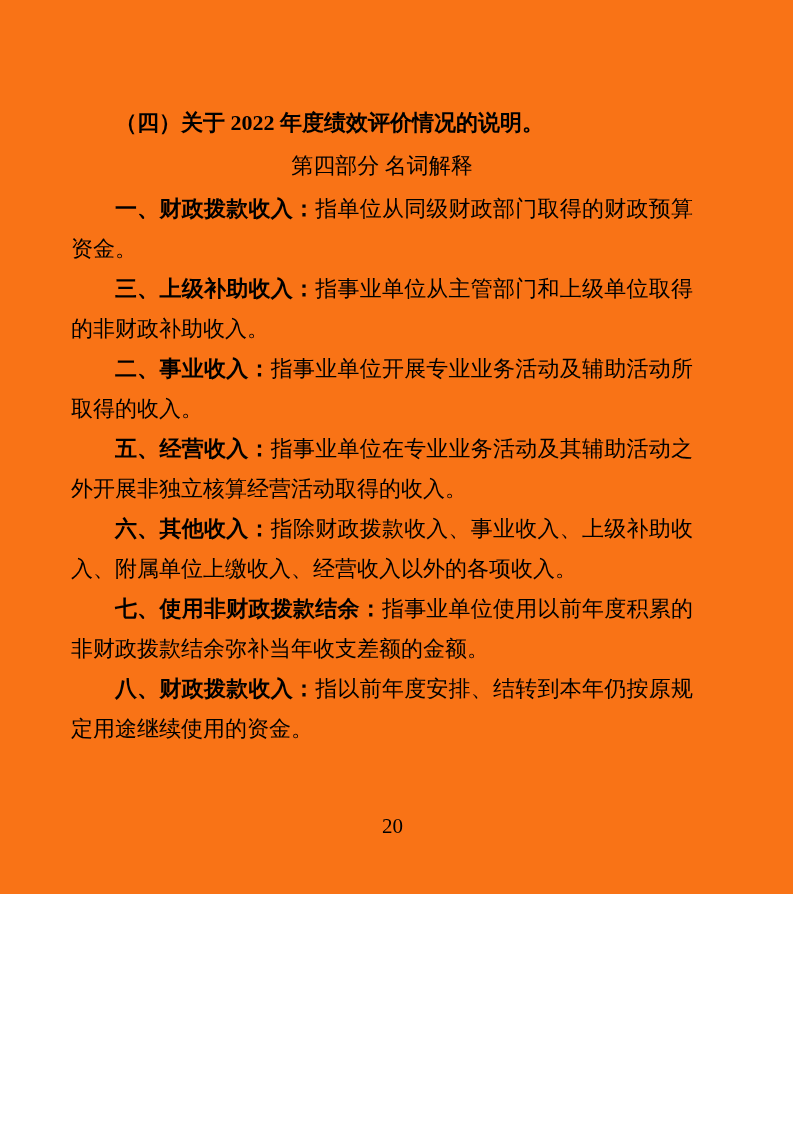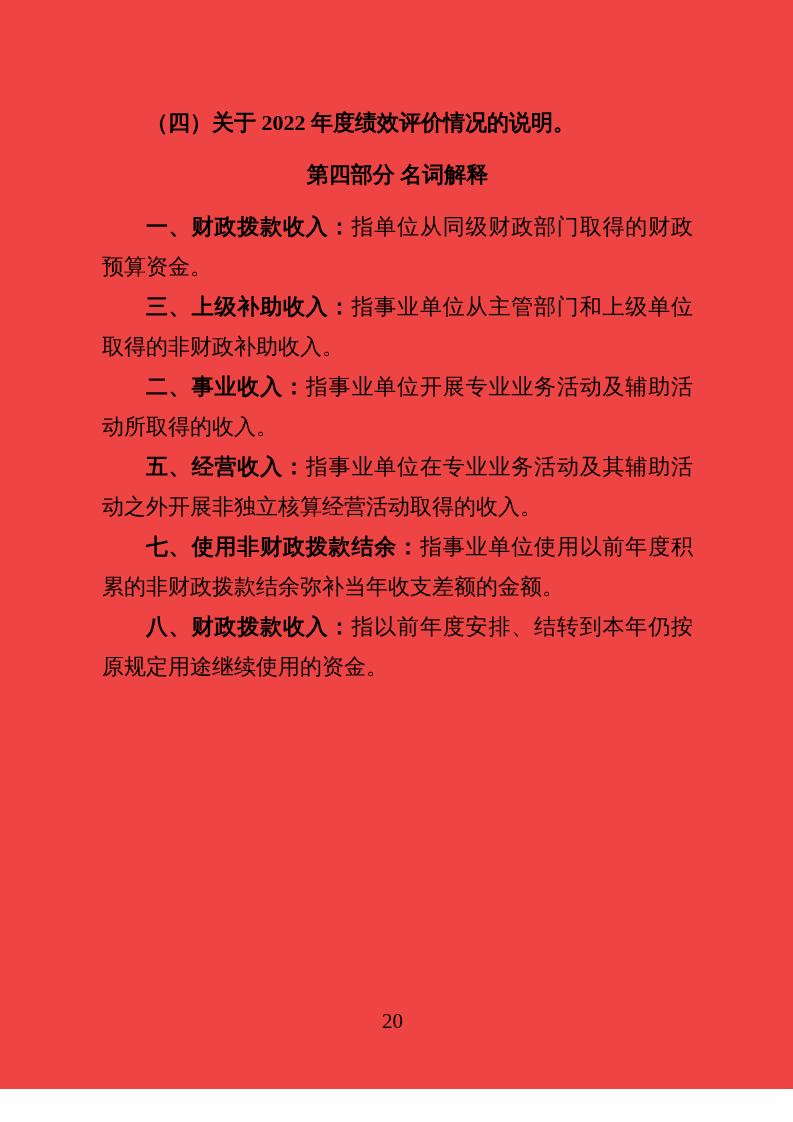--- a/index.html
+++ b/index.html
@@ -3,48 +3,48 @@
 <meta charset="utf-8">
 <style>
   html, body {
     margin: 0;
     padding: 0;
     background: #ffffff;
   }
   .page {
     position: relative;
     width: 793px;
-    height: 1089px;
+    height: 894px;
     margin: 0 auto;
-    background: #ef4444;
+    background: #f97316;
     color: #000000;
     font-family: "Liberation Serif", serif;
     font-size: 22px;
     line-height: 40px;
     box-sizing: border-box;
-    padding: 103px 100px 0 102px;
+    padding: 103px 100px 0 71px;
     overflow: hidden;
   }
   .sec-heading {
     margin: 0;
     font-size: 22px;
     font-weight: bold;
     text-indent: 2em;
     line-height: 40px;
   }
   .body-para {
     margin: 0;
     text-indent: 2em;
     text-align: justify;
     text-justify: inter-ideograph;
   }
   .part-heading {
-    margin: 12px;
+    margin: 3px;
     font-size: 22px;
-    font-weight: bold;
+    font-weight: normal;
     text-align: center;
     line-height: 40px;
   }
   .term-para {
     margin: 0;
     text-indent: 2em;
     text-align: justify;
     text-justify: inter-ideograph;
   }
   .term-label {
@@ -80,20 +80,23 @@
 
   <p class="term-para">
     <span class="term-label">二、事业收入：</span><span>指事业单位开展专业业务活动及辅助活动所取得的收入。</span>
   </p>
 
 
   <p class="term-para">
     <span class="term-label">五、经营收入：</span><span>指事业单位在专业业务活动及其辅助活动之外开展非独立核算经营活动取得的收入。</span>
   </p>
 
+  <p class="term-para">
+    <span class="term-label">六、其他收入：</span><span>指除财政拨款收入、事业收入、上级补助收入、附属单位上缴收入、经营收入以外的各项收入。</span>
+  </p>
 
   <p class="term-para">
     <span class="term-label">七、使用非财政拨款结余：</span><span>指事业单位使用以前年度积累的非财政拨款结余弥补当年收支差额的金额。</span>
   </p>
 
   <p class="term-para">
     <span class="term-label">八、财政拨款收入：</span><span>指以前年度安排、结转到本年仍按原规定用途继续使用的资金。</span>
   </p>
 
   <div class="page-number">20</div>

